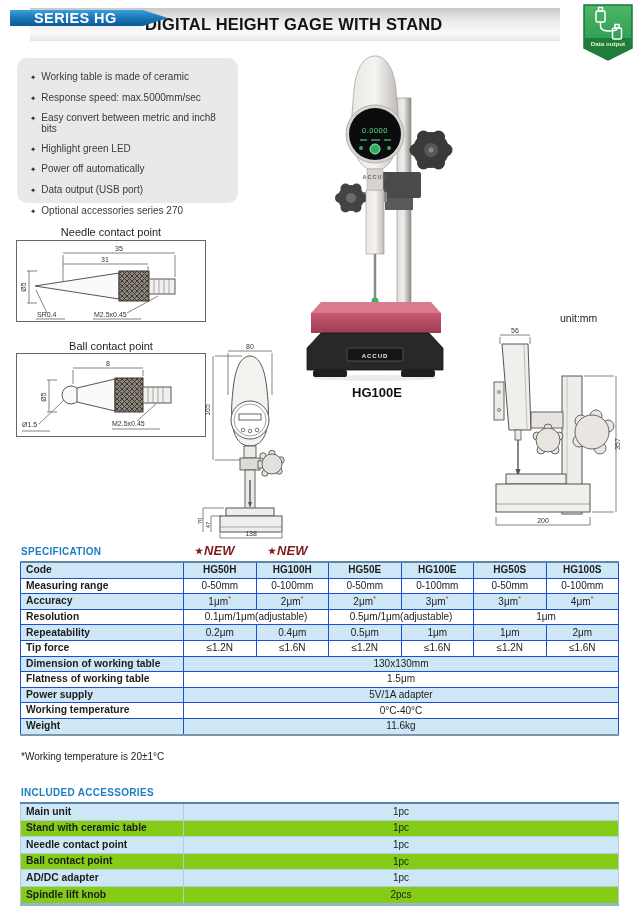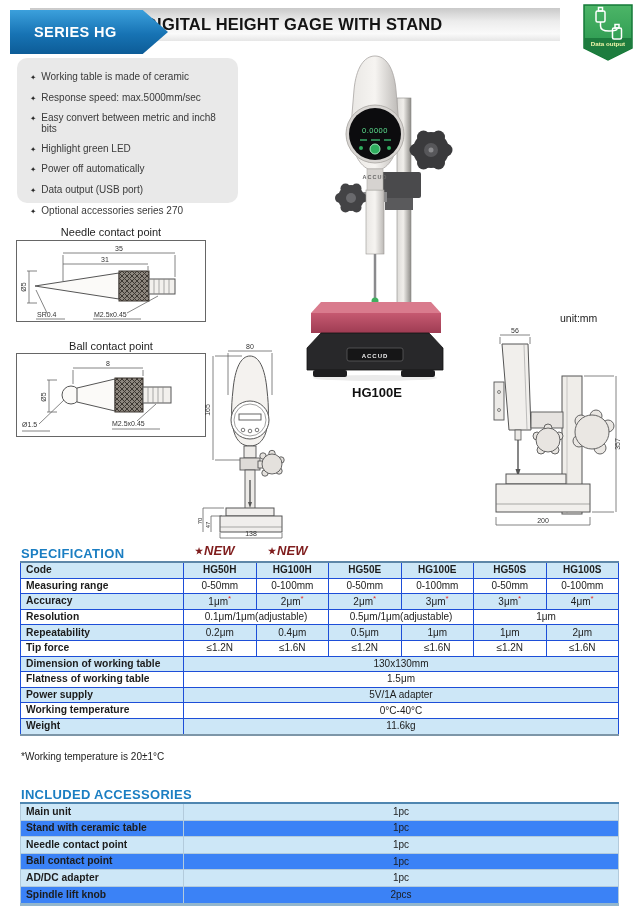--- a/index.html
+++ b/index.html
@@ -3,21 +3,21 @@
 <meta charset="utf-8">
 <style>
   html,body{margin:0;padding:0;background:#fff;}
   #page{position:relative;width:635px;height:917px;background:#fff;font-family:"Liberation Sans",sans-serif;overflow:hidden;}
 
   
   .header-gray{position:absolute;left:30px;top:8px;width:530px;height:33px;
     background:linear-gradient(180deg,#c9c9c9 0,#ececec 40%,#fafafa 78%,#e6e6e6 100%);}
   .header-title{position:absolute;left:115px;top:50%;transform:translateY(-52%);
     font-size:16.5px;font-weight:bold;color:#141414;letter-spacing:.2px;white-space:nowrap;}
-  .series-banner{position:absolute;left:10px;top:10px;width:158px;height:44px;
+  .series-banner{position:absolute;left:10px;top:10px;width:158px;height:16px;
     background:linear-gradient(180deg,#3ba0dc,#1773b4 55%,#0d5c97);
     clip-path:polygon(0 0,84% 0,100% 50%,84% 100%,0 100%);display:flex;align-items:center;}
   .series-banner span{color:#fff;font-weight:bold;font-size:14.5px;letter-spacing:.4px;margin-left:24px;}
   .badge{position:absolute;left:583px;top:4px;width:50px;height:58px;}
 
   
   .features{position:absolute;left:17px;top:58px;width:221px;height:145px;background:#e9e9e9;
     border-radius:10px;padding:13px 6px 0 13px;box-sizing:border-box;}
   .feat{display:flex;align-items:flex-start;margin-bottom:8.6px;font-size:10px;color:#3a3a3a;line-height:11px;}
   .feat .bullet{font-size:7.5px;margin:1px 5px 0 0;color:#262626;}
@@ -25,42 +25,42 @@
   
   .diagram-label{position:absolute;left:16px;width:190px;text-align:center;font-size:11px;color:#1f1f1f;}
   .diagram-box{position:absolute;left:16px;width:190px;background:#fff;border:1px solid #666;box-sizing:border-box;}
   .front-view{position:absolute;left:198px;top:340px;width:100px;height:200px;}
   .photo{position:absolute;left:297px;top:52px;width:160px;height:330px;}
   .model-label{position:absolute;left:297px;top:385px;width:160px;text-align:center;font-weight:bold;font-size:13px;color:#101010;}
   .side-view{position:absolute;left:468px;top:322px;width:160px;height:215px;}
   .unit-label{position:absolute;left:560px;top:312px;font-size:10.5px;color:#222;}
 
   
-  .sec-title{position:absolute;left:21px;font-size:13px;font-weight:bold;color:#1b7ec2;letter-spacing:.3px;}
+  .sec-title{position:absolute;left:21px;font-size:10px;font-weight:bold;color:#1b7ec2;letter-spacing:.3px;}
   .spec-title{top:546px;}
   .acc-title{top:787px;}
   .new-badge{position:absolute;top:543px;color:#7f1d1d;font-style:italic;font-weight:bold;font-size:13px;white-space:nowrap;}
   .new-badge .star{font-style:normal;font-size:9px;margin-right:1px;vertical-align:1px;}
   .new-1{left:195px;} .new-2{left:268px;}
 
   table{border-collapse:collapse;table-layout:fixed;}
   .spec-table{position:absolute;left:20px;top:561px;width:598px;
     border-top:2px solid #5d87a8;border-bottom:2px solid #7d96a8;}
   .spec-table td{border:1px solid #1d4ed8;font-size:10px;height:14.6px;line-height:1;
     text-align:center;padding:0 2px;color:#1c1c1c;background:#fff;overflow:hidden;}
   .spec-table td.lbl{text-align:left;font-weight:bold;padding-left:5px;font-size:10.3px;}
   tr.alt td{background:#cde7f7;}
   td.hdr{font-weight:bold;}
   sup.ast{color:#e02a2a;font-size:8px;}
   .footnote{position:absolute;left:21px;top:751px;font-size:10px;color:#222;}
 
   .acc-table{position:absolute;left:20px;top:802px;width:598px;
     border-top:2px solid #4f86b0;border-bottom:3px solid #93b6cd;border-radius:7px;}
   .acc-table td{border:1px solid #b3cbdc;font-size:10px;height:15.6px;line-height:1;
-    padding:0 2px;color:#1c1c1c;background:#3b82f6;}
+    padding:0 2px;color:#1c1c1c;background:#84cc16;}
   .acc-table td.lbl{text-align:left;font-weight:bold;padding-left:5px;font-size:10.3px;}
   .acc-table td.val{text-align:center;}
 
   svg text{font-family:"Liberation Sans",sans-serif;}
 </style>
 </head>
 <body>
 
 <div id="page">
 

